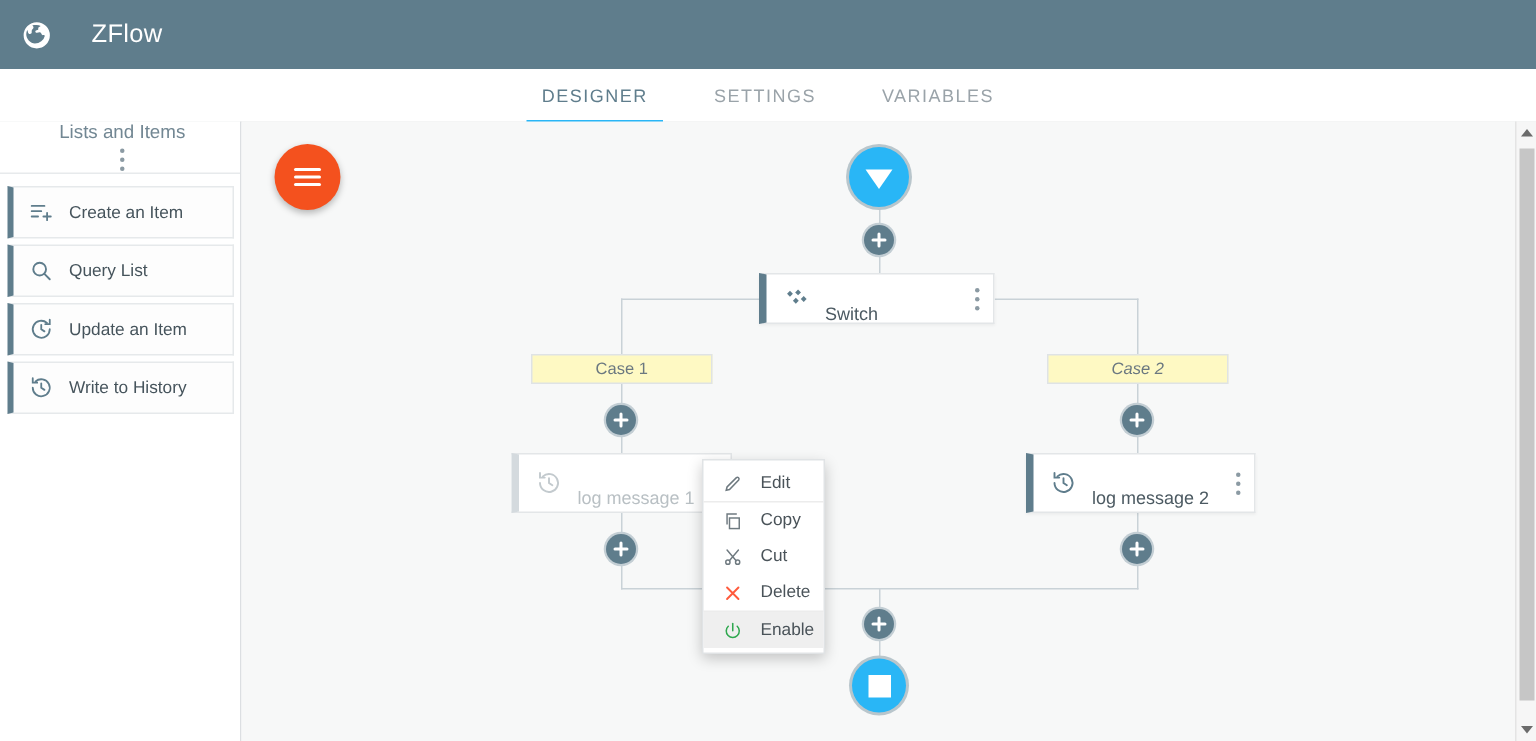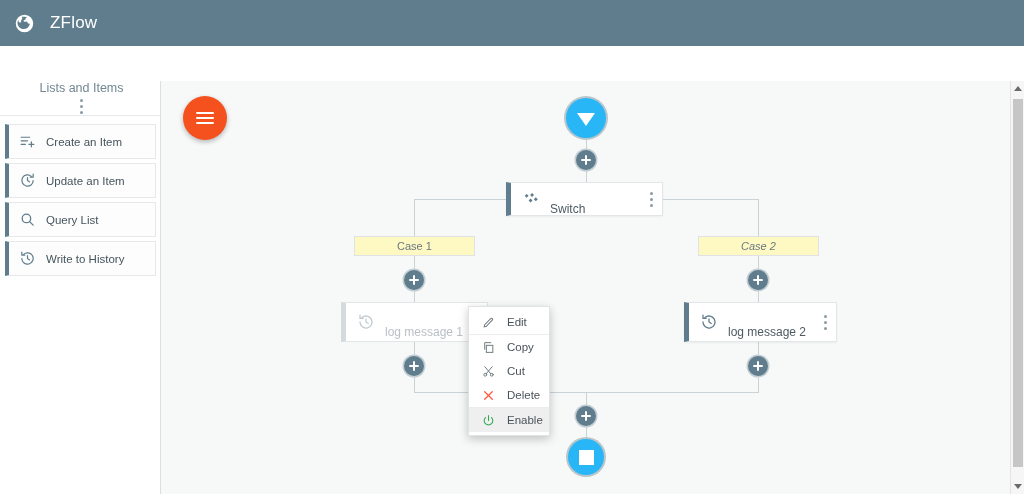--- a/index.html
+++ b/index.html
@@ -11,21 +11,21 @@
     -webkit-font-smoothing: antialiased;
   }
   #app { position: relative; width: 1024px; height: 494px; overflow: hidden; }
 
   
   .header {
     position: absolute; left: 0; top: 0; width: 1024px; height: 46px;
     background: #5f7d8c; display: flex; align-items: center;
     box-sizing: border-box; padding: 0 14px;
   }
-  .brand { display: flex; align-items: center; gap: 15px; }
+  .brand { display: flex; align-items: center; gap: 26px; }
   .globe-icon { width: 21px; height: 21px; display: block; }
   .brand-title { color: #ffffff; font-size: 17px; letter-spacing: .2px; }
   .header-spacer { flex: 1 1 auto; }
   .user-box { display: flex; align-items: center; gap: 10px; }
   .avatar {
     width: 30px; height: 30px; border-radius: 50%;
     background: linear-gradient(165deg,#c9c2ac 0%,#a79d84 38%,#6f6a5c 62%,#3a3a38 100%);
     position: relative; overflow: hidden; box-shadow: 0 0 0 1px rgba(255,255,255,.22);
   }
   .avatar::before { 
@@ -189,61 +189,66 @@
       <span class="globe-icon">
         <svg viewBox="0 0 24 24" width="21" height="21" fill="#ffffff">
           <path d="M12 2a10 10 0 1 0 0 20 10 10 0 0 0 0-20zm0 2.2c1.1 0 2.1.2 3 .7-.5.5-1.2.7-1.7 1.2-.5.5.2 1.2-.3 1.7-.6.5-1.6.2-2 .9-.4.7.4 1.5 1.2 1.4.9-.1 1.8-.6 2.6-.2.8.4.7 1.6 1.5 2 .6.3 1.3.1 1.9.4a7.8 7.8 0 0 1-7.6 6C7.3 18.3 4 15 4 11.3c0-1.2.3-2.3.8-3.3.5.8.3 1.9 1 2.6.6.6 1.7.5 2.2-.2.4-.6 0-1.4.2-2.1.2-.8 1.1-1.2 1.3-2 .2-.7-.3-1.4-.9-1.8.8-.2 1.6-.3 2.4-.3z"></path>
         </svg>
       </span>
       <span class="brand-title">ZFlow</span>
     </div>
     <div class="header-spacer"></div>
   </div>
 
+  <div class="tabbar">
+    <div class="tab active">DESIGNER</div>
+    <div class="tab">SETTINGS</div>
+    <div class="tab">VARIABLES</div>
+  </div>
 
   <div class="sidebar">
     <div class="sidebar-head">
       <span class="sidebar-head-title">Lists and Items</span>
       <span class="kebab kebab-dark">
           <i></i>
           <i></i>
           <i></i>
         </span>
     </div>
     <div class="sidebar-list">
 
       <div class="side-item">
         <span class="side-icon">
           <svg viewBox="0 0 24 24" width="17" height="17" fill="none" stroke="currentColor" stroke-width="1.7" stroke-linecap="round">
             <path d="M3 6h12M3 11h9M3 16h6"></path>
               <path d="M17.5 12.5v7M14 16h7"></path>
           </svg>
         </span>
         <span class="side-label">Create an Item</span>
+      </div>
+
+      <div class="side-item">
+        <span class="side-icon">
+          <svg viewBox="0 0 24 24" width="17" height="17" fill="none" stroke="currentColor" stroke-width="1.8" stroke-linecap="round">
+            <circle cx="10.5" cy="10.5" r="6"></circle>
+              <path d="M15 15l5 5"></path>
+          </svg>
+        </span>
+        <span class="side-label">Query List</span>
       </div>
 
       <div class="side-item">
         <span class="side-icon">
           <svg viewBox="0 0 24 24" width="17" height="17" fill="none" stroke="currentColor" stroke-width="1.7" stroke-linecap="round">
             <path d="M20 12a8 8 0 1 1-2.6-5.9"></path>
               <path d="M20 3v4.2h-4.2"></path>
               <path d="M12 7.8V12l3 2"></path>
           </svg>
         </span>
         <span class="side-label">Update an Item</span>
-      </div>
-
-      <div class="side-item">
-        <span class="side-icon">
-          <svg viewBox="0 0 24 24" width="17" height="17" fill="none" stroke="currentColor" stroke-width="1.8" stroke-linecap="round">
-            <circle cx="10.5" cy="10.5" r="6"></circle>
-              <path d="M15 15l5 5"></path>
-          </svg>
-        </span>
-        <span class="side-label">Query List</span>
       </div>
 
       <div class="side-item">
         <span class="side-icon">
           <svg viewBox="0 0 24 24" width="17" height="17" fill="none" stroke="currentColor" stroke-width="1.7" stroke-linecap="round">
             <path d="M4 12a8 8 0 1 0 2.6-5.9"></path>
               <path d="M4 3v4.2h4.2"></path>
               <path d="M12 7.8V12l3 2"></path>
           </svg>
         </span>

